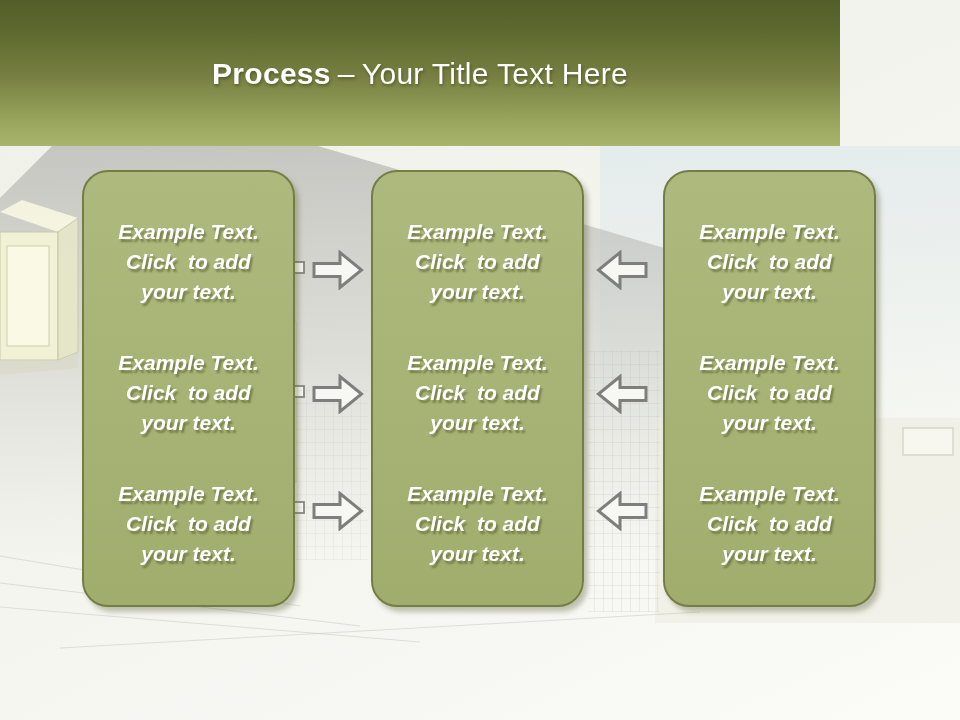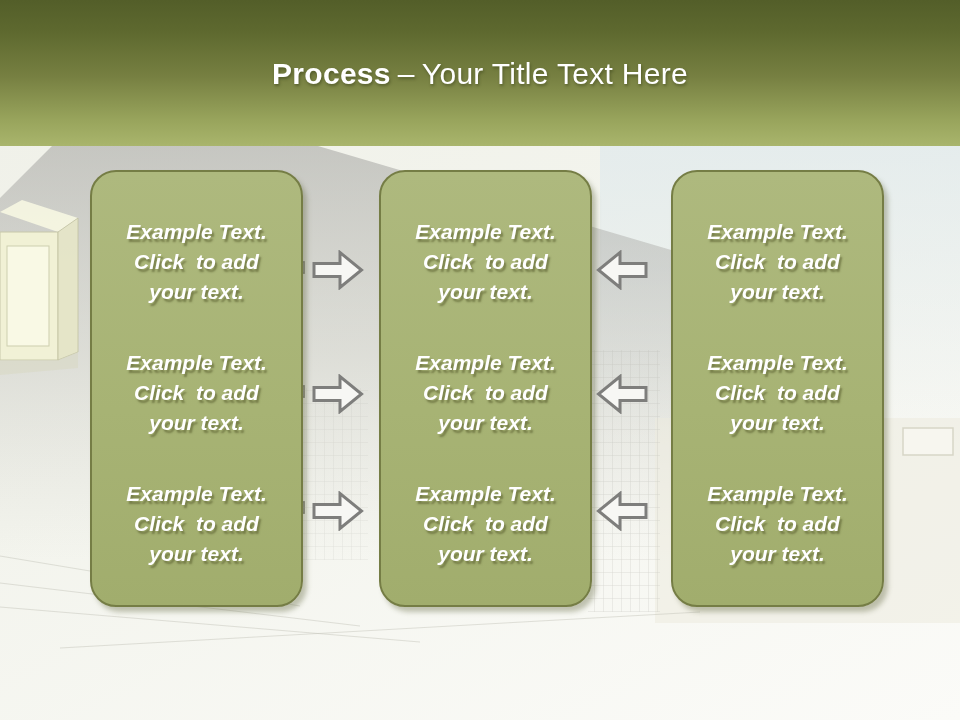--- a/index.html
+++ b/index.html
@@ -3,41 +3,40 @@
 <meta charset="utf-8">
 <style>
   html,body{margin:0;padding:0;background:#e9e9e4;}
   .slide{
     position:relative;width:960px;height:720px;overflow:hidden;
     background:linear-gradient(155deg,#eff0e8 0%,#f3f4ed 45%,#fbfbf8 100%);
     font-family:"Liberation Sans",sans-serif;
   }
   
   .title-bar{
-    position:absolute;top:0;left:0;width:960px;height:146px;z-index:5;
+    position:absolute;top:0;left:0;width:840px;height:146px;z-index:5;
     background:linear-gradient(180deg,#535e29 0%,#5e692f 22%,#767f41 52%,#98a45c 82%,#a9b56c 100%);
   }
   .slide-title{
     position:absolute;top:55px;left:0;width:100%;text-align:center;
     color:#ffffff;font-size:30px;line-height:38px;font-weight:400;
     letter-spacing:.3px;text-shadow:1px 2px 3px rgba(45,50,18,.45);
   }
   .slide-title .emph{font-weight:700;}
   .slide-title .sep{margin:0 7px;}
   
   .bg-sketch{position:absolute;top:0;left:0;z-index:1;}
   
   .box{
     position:absolute;top:170px;width:213px;height:437px;box-sizing:border-box;
     border:2px solid #757d45;border-radius:26px;
     background:linear-gradient(180deg,#aeb97e 0%,#a7b374 55%,#a1ad6d 100%);
     box-shadow:4px 5px 5px rgba(100,104,66,.38);
     z-index:3;display:flex;flex-direction:column;justify-content:space-between;
     padding:45px 4px 36px;
-    margin-left:8px;
   }
   .box-left{left:82px;} .box-center{left:371px;} .box-right{left:663px;}
   .group{display:flex;flex-direction:column;align-items:center;}
   .ln{
     font-style:italic;font-weight:600;font-size:21px;line-height:30px;
     color:#ffffff;text-align:center;white-space:pre;
     text-shadow:2px 3px 2px rgba(88,94,46,.62);
   }
   
   .arrow{position:absolute;z-index:3;width:52px;height:40px;}

